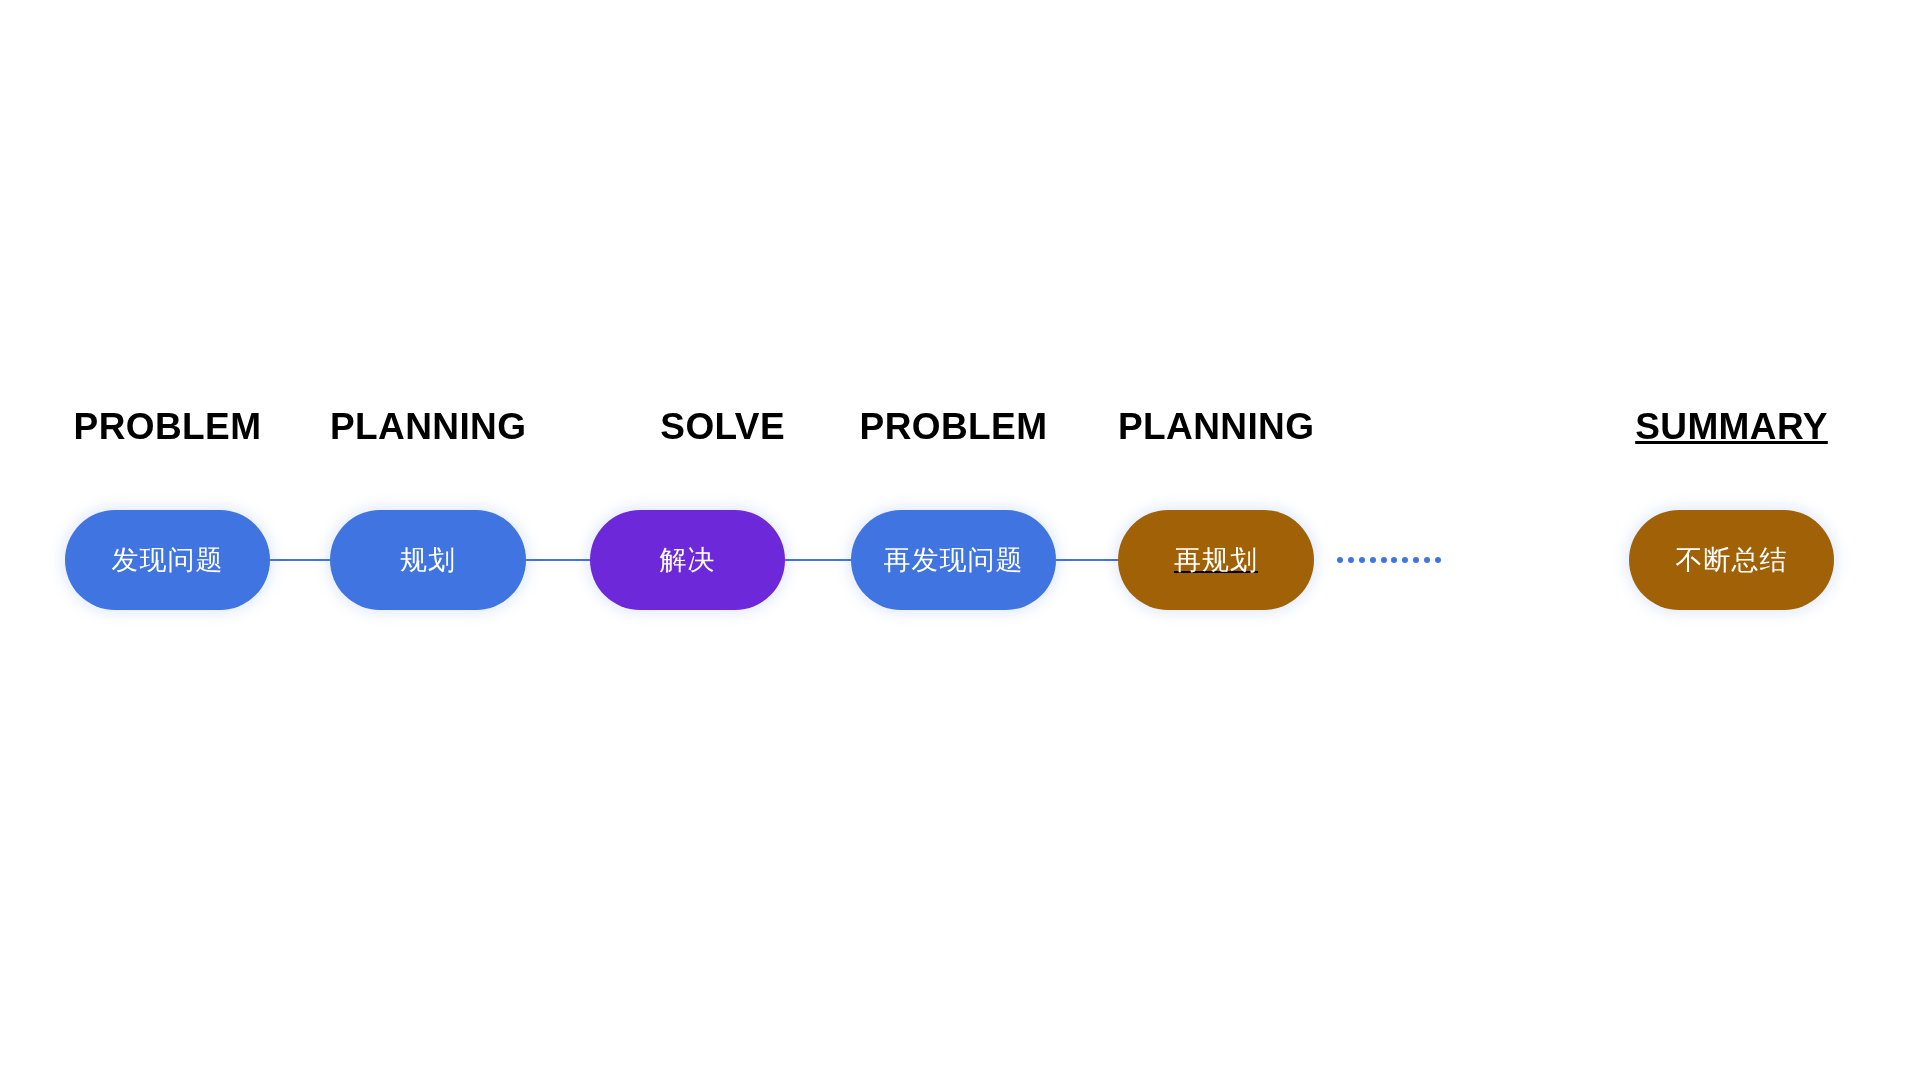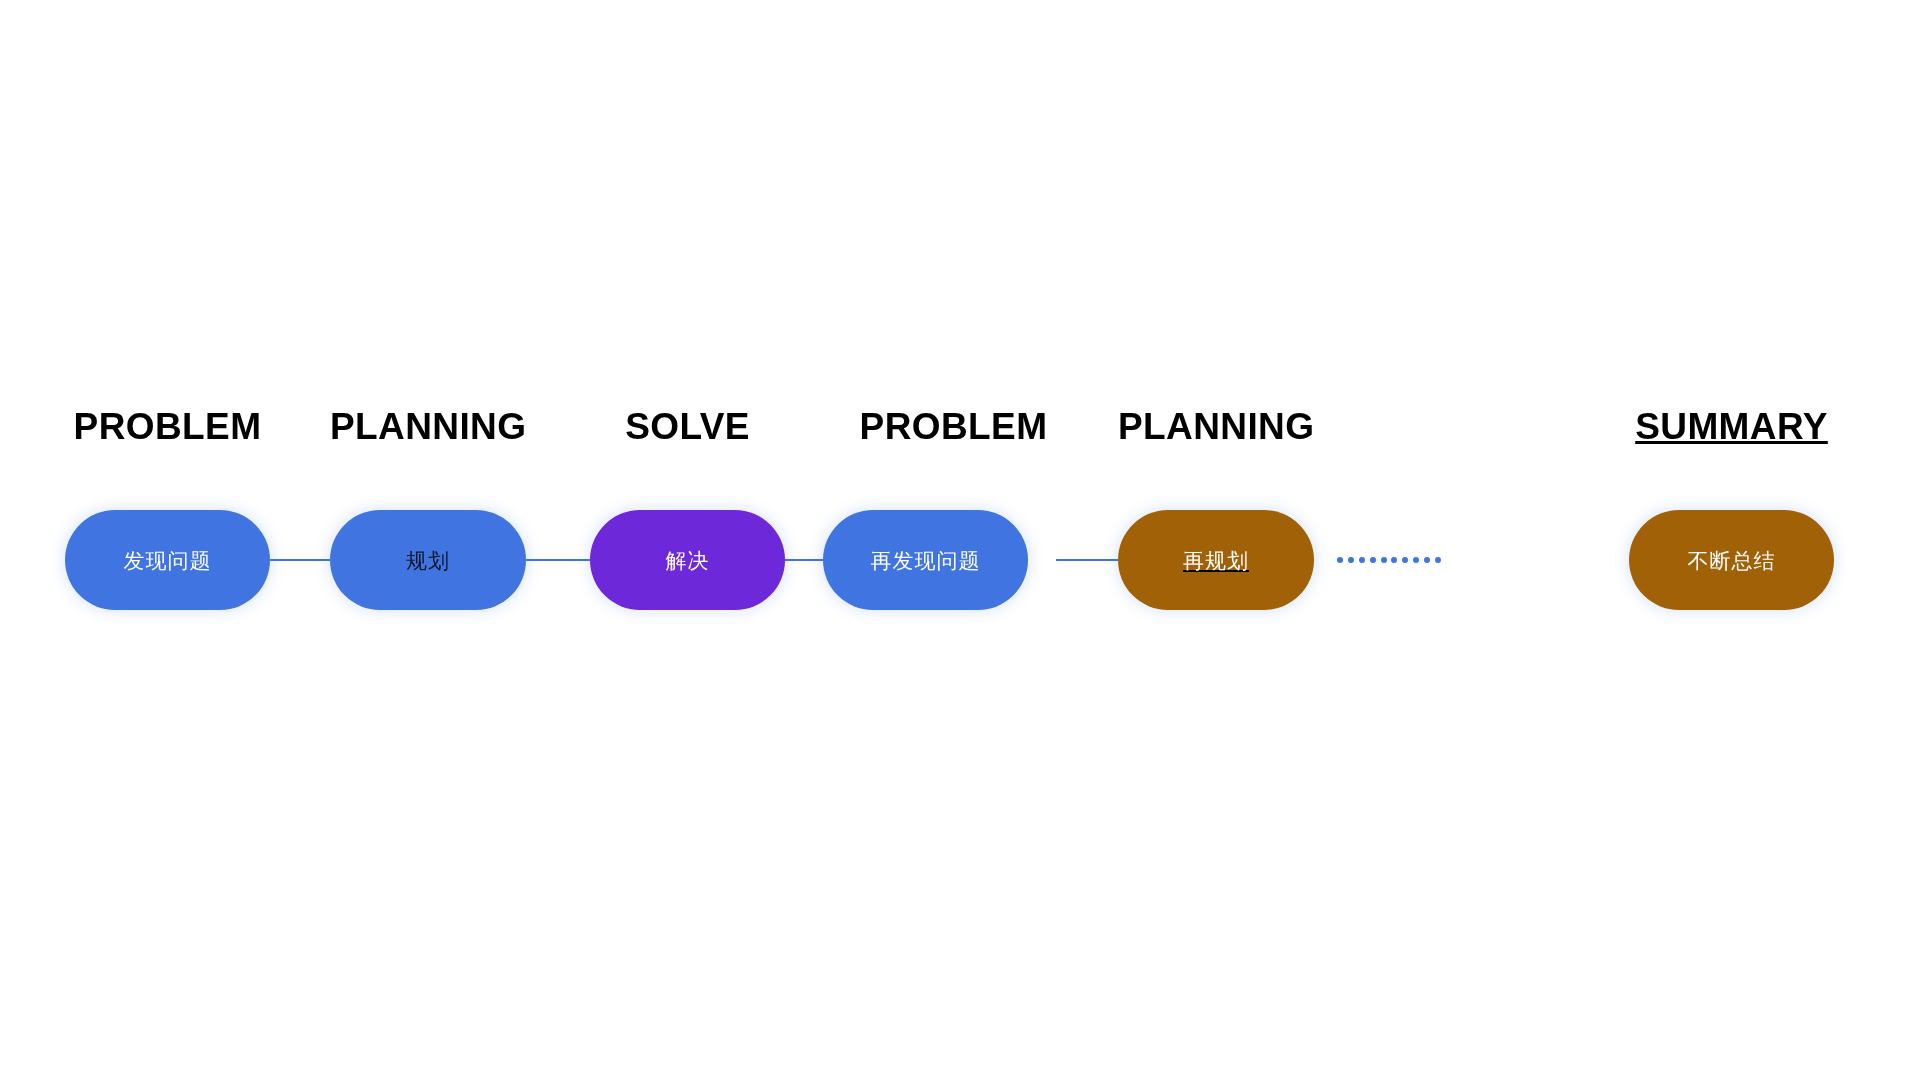--- a/index.html
+++ b/index.html
@@ -48,21 +48,21 @@
     border-radius: 50px;
     background: #4074E0;
     box-shadow: 0 0 14px 3px rgba(64, 116, 224, 0.16);
     display: flex;
     align-items: center;
     justify-content: center;
     box-sizing: border-box;
   }
   .node-pill .node-label {
     font-family: "Liberation Sans", "DejaVu Sans", sans-serif;
-    font-size: 21px;
+    font-size: 27px;
     font-weight: 400;
     color: #ffffff;
     letter-spacing: 1px;
     white-space: nowrap;
     line-height: 1;
   }
 
   
   .connector-line {
     position: absolute;
@@ -88,21 +88,21 @@
     flex: 0 0 auto;
   }
 </style>
 </head>
 <body>
 
 <div id="flow-canvas" style="background: rgb(255, 255, 255);">
 
   <div class="stage-caption" style="left: 65px; width: 205px; color: rgb(0, 0, 0);">PROBLEM</div>
   <div class="stage-caption" style="left: 330px; width: 196px; color: rgb(0, 0, 0);">PLANNING</div>
-  <div class="stage-caption" style="left: 590px; width: 195px; color: rgb(0, 0, 0);">SOLVE</div>
+  <div class="stage-caption" style="left: 590px; width: 195px; color: rgb(0, 0, 0); text-align: right;">SOLVE</div>
   <div class="stage-caption" style="left: 851px; width: 205px; color: rgb(0, 0, 0);">PROBLEM</div>
   <div class="stage-caption" style="left: 1118px; width: 196px; color: rgb(0, 0, 0);">PLANNING</div>
   <div class="stage-caption" style="left: 1629px; width: 205px; color: rgb(0, 0, 0); text-decoration: underline;">SUMMARY</div>
 
   <div class="connector-line" style="left: 270px; width: 60px; background: rgb(64, 116, 224);"></div>
   <div class="connector-line" style="left: 526px; width: 64px; background: rgb(64, 116, 224);"></div>
   <div class="connector-line" style="left: 785px; width: 66px; background: rgb(64, 116, 224);"></div>
   <div class="connector-line" style="left: 1056px; width: 62px; background: rgb(64, 116, 224);"></div>
   <div class="connector-dotted" style="left: 1337px; width: 104px;">
       <span class="dot" style="background: rgb(64, 116, 224);"></span>
@@ -114,26 +114,26 @@
       <span class="dot" style="background: rgb(64, 116, 224);"></span>
       <span class="dot" style="background: rgb(64, 116, 224);"></span>
       <span class="dot" style="background: rgb(64, 116, 224);"></span>
       <span class="dot" style="background: rgb(64, 116, 224);"></span>
     </div>
 
   <div class="node-pill" style="left: 65px; width: 205px; background: rgb(64, 116, 224);">
     <span class="node-label" style="color: rgb(255, 255, 255);">发现问题</span>
   </div>
   <div class="node-pill" style="left: 330px; width: 196px; background: rgb(64, 116, 224);">
-    <span class="node-label" style="color: #0f172a;">规划</span>
+    <span class="node-label" style="color: #ffffff;">规划</span>
   </div>
   <div class="node-pill" style="left: 590px; width: 195px; background: #6d28d9;">
     <span class="node-label" style="color: rgb(255, 255, 255);">解决</span>
   </div>
-  <div class="node-pill" style="left: 823px; width: 205px; background: rgb(64, 116, 224);">
+  <div class="node-pill" style="left: 851px; width: 205px; background: rgb(64, 116, 224);">
     <span class="node-label" style="color: rgb(255, 255, 255);">再发现问题</span>
   </div>
   <div class="node-pill" style="left: 1118px; width: 196px; background: #a16207; text-decoration: underline;">
     <span class="node-label" style="color: rgb(255, 255, 255);">再规划</span>
   </div>
   <div class="node-pill" style="left: 1629px; width: 205px; background: #a16207;">
     <span class="node-label" style="color: rgb(255, 255, 255);">不断总结</span>
   </div>
 
 </div>

